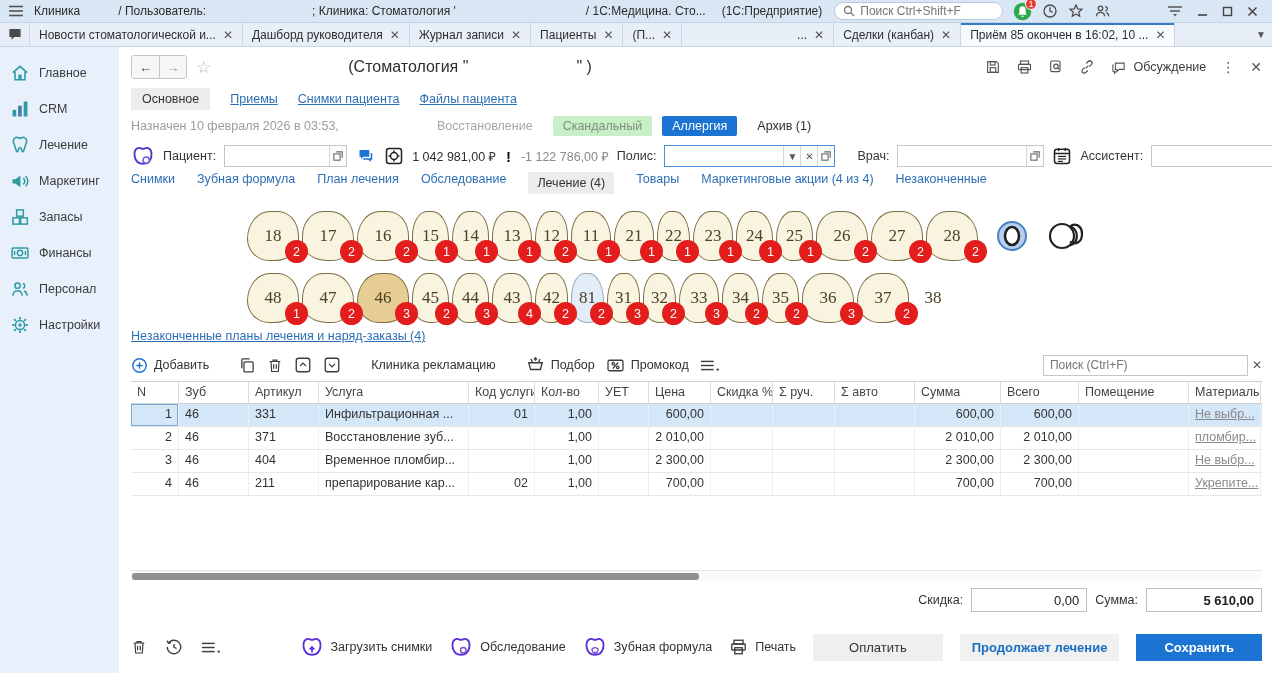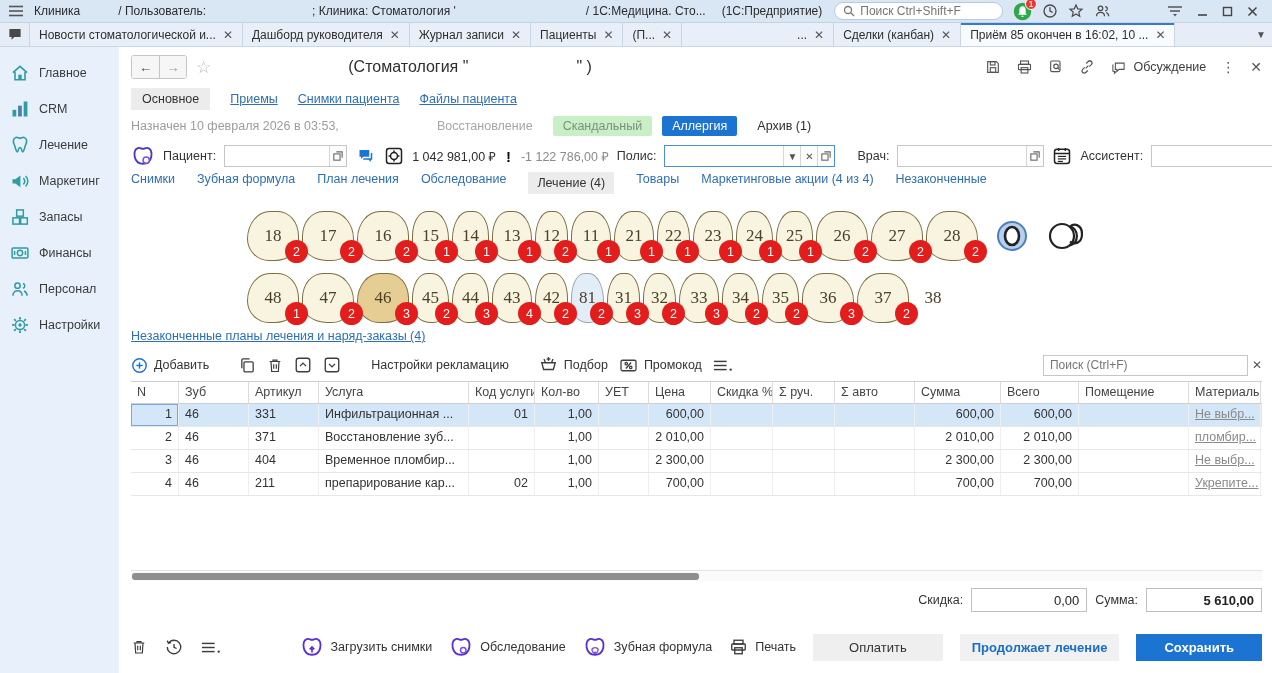--- a/index.html
+++ b/index.html
@@ -677,21 +677,21 @@
           </svg>
         </span>
       <span>
           <svg width="18" height="18" viewBox="0 0 24 24" fill="none" stroke="#3d3d3d" stroke-width="1.8">
             <rect x="3" y="3" width="18" height="18" rx="3"></rect>
             <polyline points="8 10.5 12 14.5 16 10.5"></polyline>
           </svg>
         </span>
       <span class="cmd-sep"></span>
       <span class="cmd">
-          <span>Настройки рекламацию</span>
+          <span>Клиника рекламацию</span>
         </span>
       <span class="cmd-sep"></span>
       <span class="cmd">
         <span>
             <svg width="19" height="18" viewBox="0 0 24 24" fill="none" stroke="#3d3d3d" stroke-width="1.8">
               <path d="M3 9 h18 l-2.5 9 h-13 Z"></path>
               <path d="M8 9 L6 4 M16 9 l2-5"></path>
               <line x1="12" y1="1.5" x2="12" y2="6.5"></line>
               <line x1="9.5" y1="4" x2="14.5" y2="4"></line>
             </svg>

